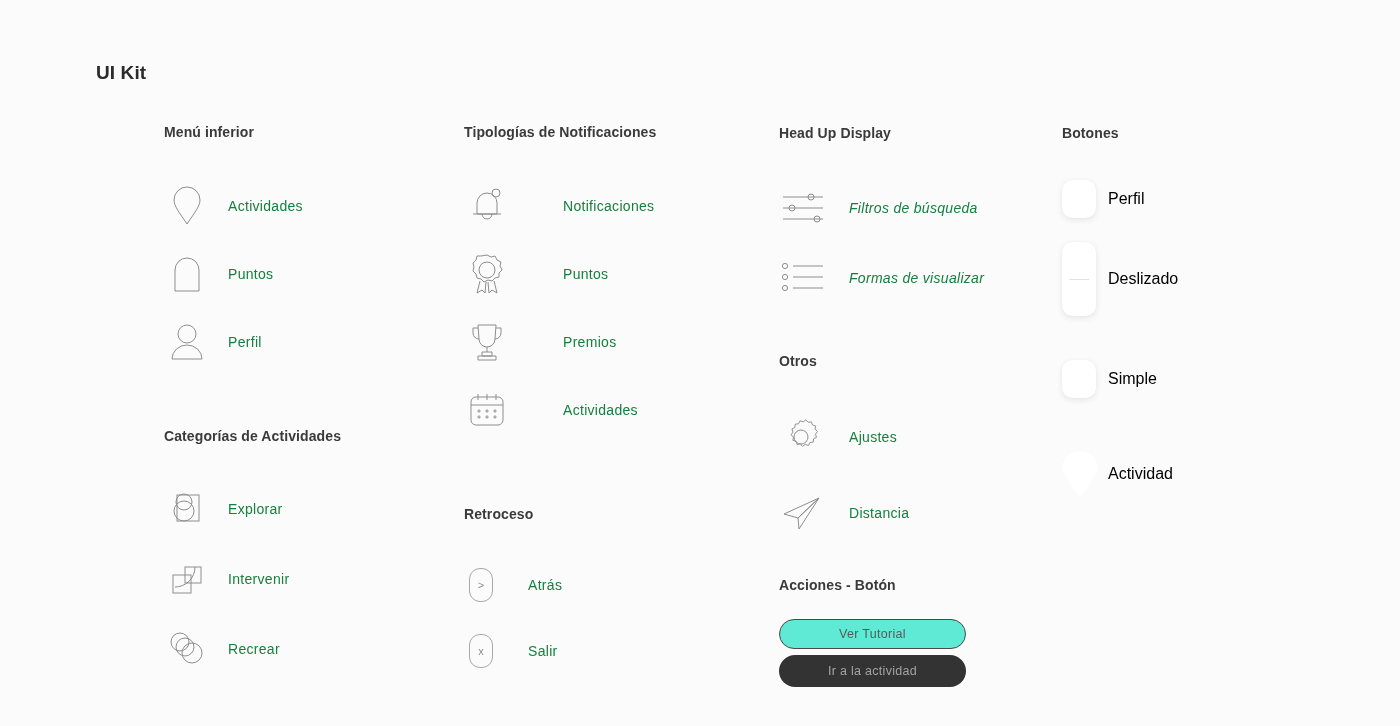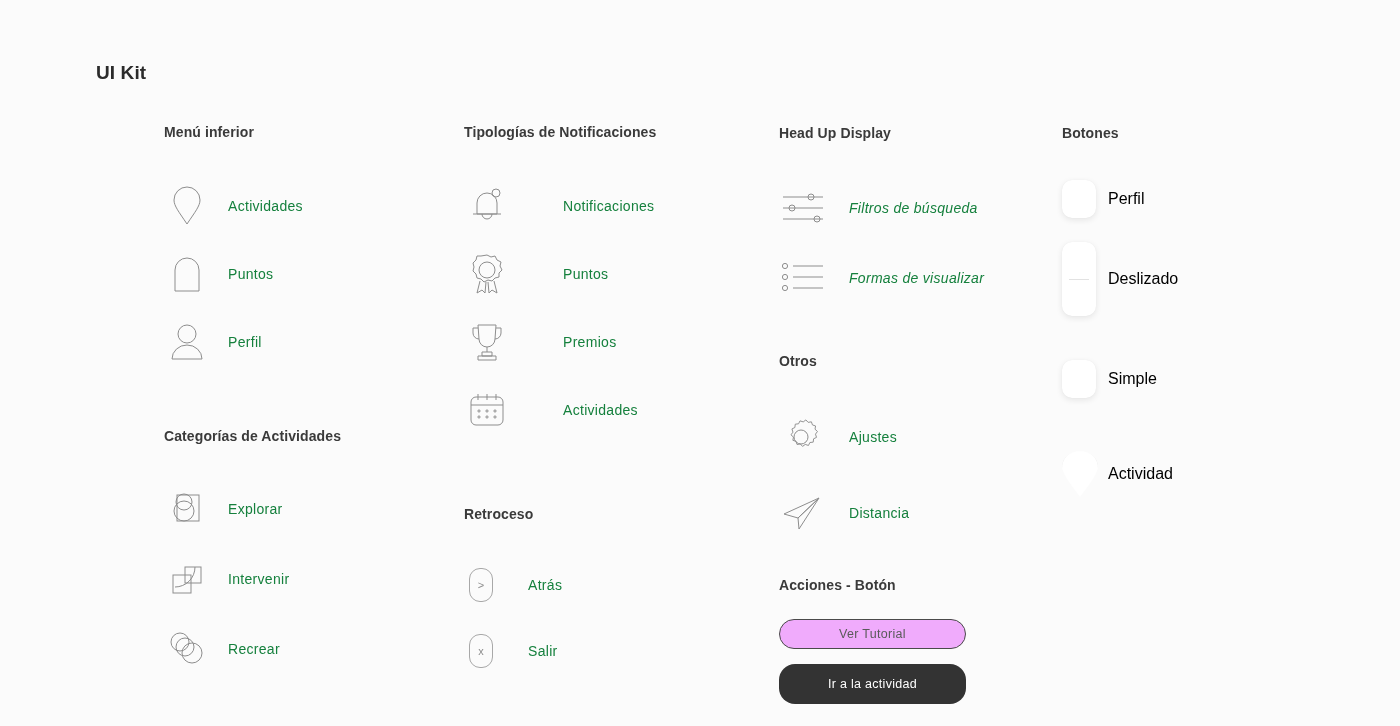--- a/index.html
+++ b/index.html
@@ -103,25 +103,25 @@
 
   
   .actions { margin-top: 26px; }
   .btn {
     width: 187px; height: 30px;
     display: flex; align-items: center; justify-content: center;
     border-radius: 16px;
     font-size: 12.5px; letter-spacing: 0.3px;
   }
   .btn-outline {
-    background: #f0abfc; border: 1px solid #4a4a4a; color: #5a5a5a;
+    background: #5eead4; border: 1px solid #4a4a4a; color: #5a5a5a;
   }
   .btn-solid {
-    background: #333333; color: #ffffff; margin-top: 15px;
-    height: 40px;
+    background: #333333; color: #a3a3a3; margin-top: 6px;
+    height: 32px;
   }
   .pill-ic {
     width: 24px; height: 34px;
     border: 1px solid #a8a8a8; border-radius: 11px;
     display: flex; align-items: center; justify-content: center;
     font-size: 11px; color: #8d8d8d;
   }
 </style>
 </head>
 <body>

